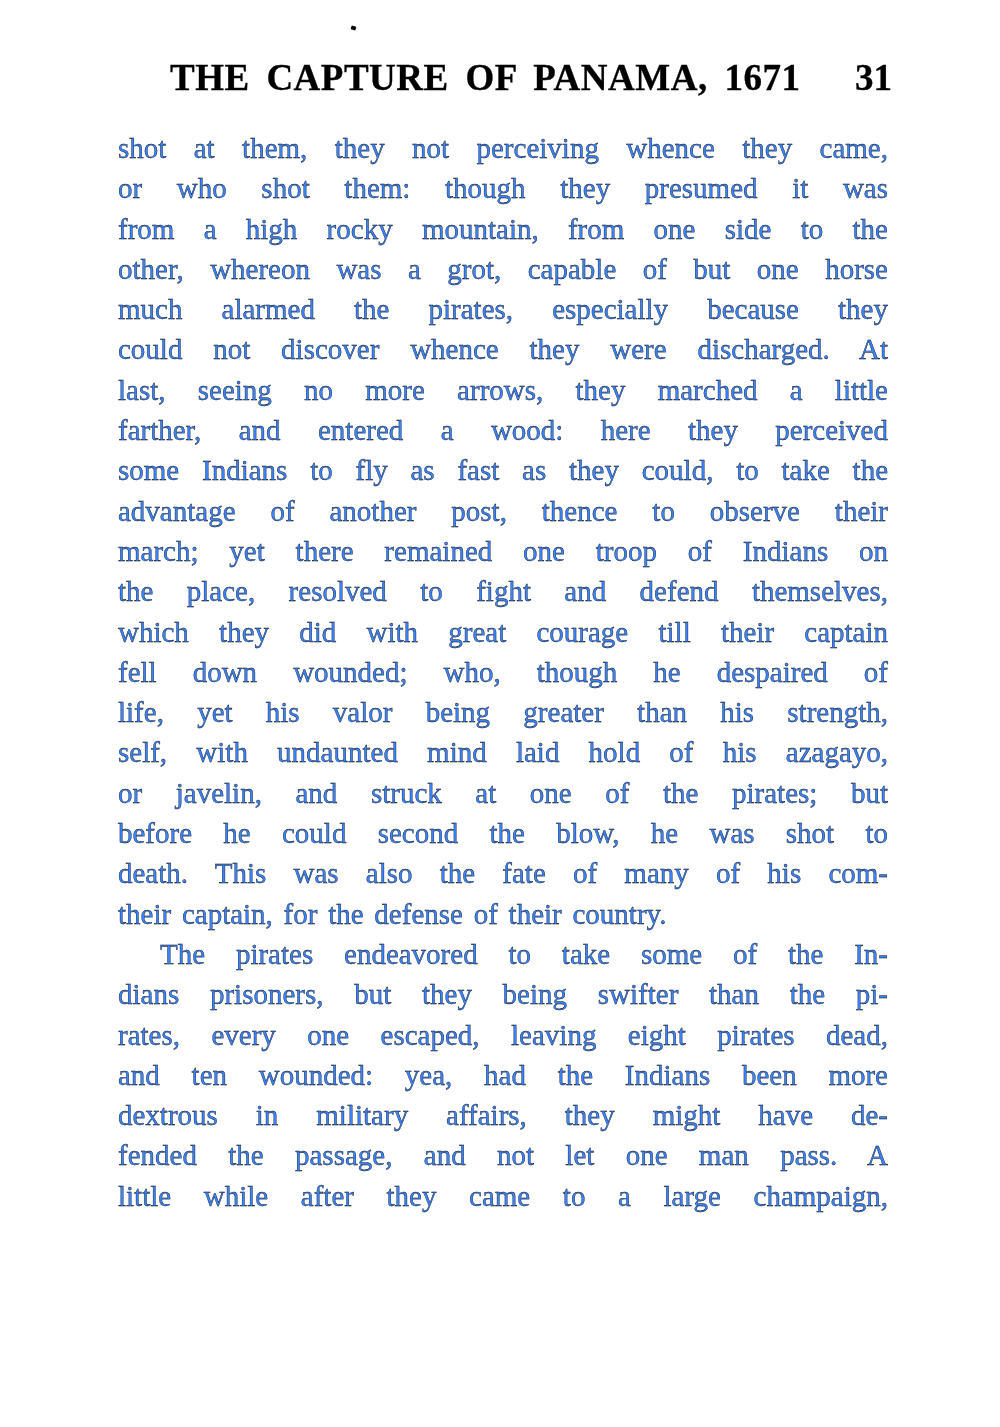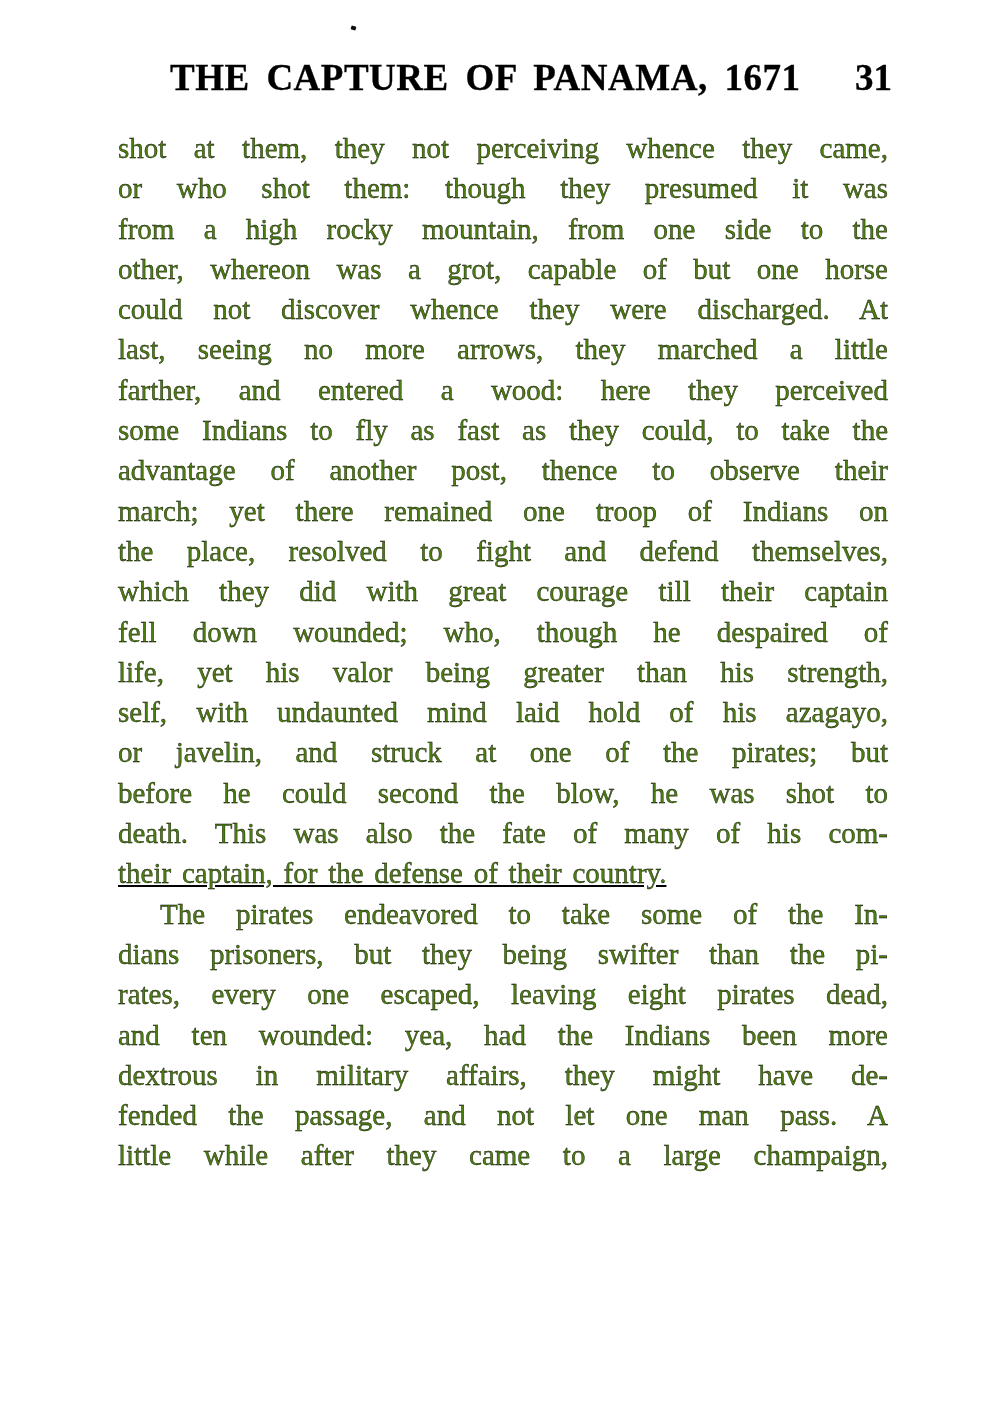--- a/index.html
+++ b/index.html
@@ -46,33 +46,32 @@
   }
   .body-text {
     position: absolute;
     left: 118px;
     top: 128px;
     width: 770px;
     font-family: "Liberation Serif", serif;
     font-size: 29px;
     line-height: 40.3px;
     font-weight: 500;
-    color: #4d7c0f;
+    color: #3b82f6;
     -webkit-text-stroke: 0.35px #000;
   }
   .tline {
     height: 40.3px;
     text-align: justify;
     text-align-last: justify;
     overflow: visible;
   }
   .tline.para-end {
     text-align-last: left;
     word-spacing: 3.5px;
-    text-decoration: underline;
   }
   .tline.indent {
     padding-left: 42px;
   }
 </style>
 </head>
 <body>
 
 <div class="sheet">
 
@@ -81,20 +80,21 @@
   <header class="running-head">
     <span class="title">THE CAPTURE OF PANAMA, 1671</span>
     <span class="pageno">31</span>
   </header>
 
   <main class="body-text">
     <div class="tline">shot at them, they not perceiving whence they came,</div>
     <div class="tline">or who shot them: though they presumed it was</div>
     <div class="tline">from a high rocky mountain, from one side to the</div>
     <div class="tline">other, whereon was a grot, capable of but one horse</div>
+    <div class="tline">much alarmed the pirates, especially because they</div>
     <div class="tline">could not discover whence they were discharged.  At</div>
     <div class="tline">last, seeing no more arrows, they marched a little</div>
     <div class="tline">farther, and entered a wood: here they perceived</div>
     <div class="tline">some Indians to fly as fast as they could, to take the</div>
     <div class="tline">advantage of another post, thence to observe their</div>
     <div class="tline">march; yet there remained one troop of Indians on</div>
     <div class="tline">the place, resolved to fight and defend themselves,</div>
     <div class="tline">which they did with great courage till their captain</div>
     <div class="tline">fell down wounded; who, though he despaired of</div>
     <div class="tline">life, yet his valor being greater than his strength,</div>

